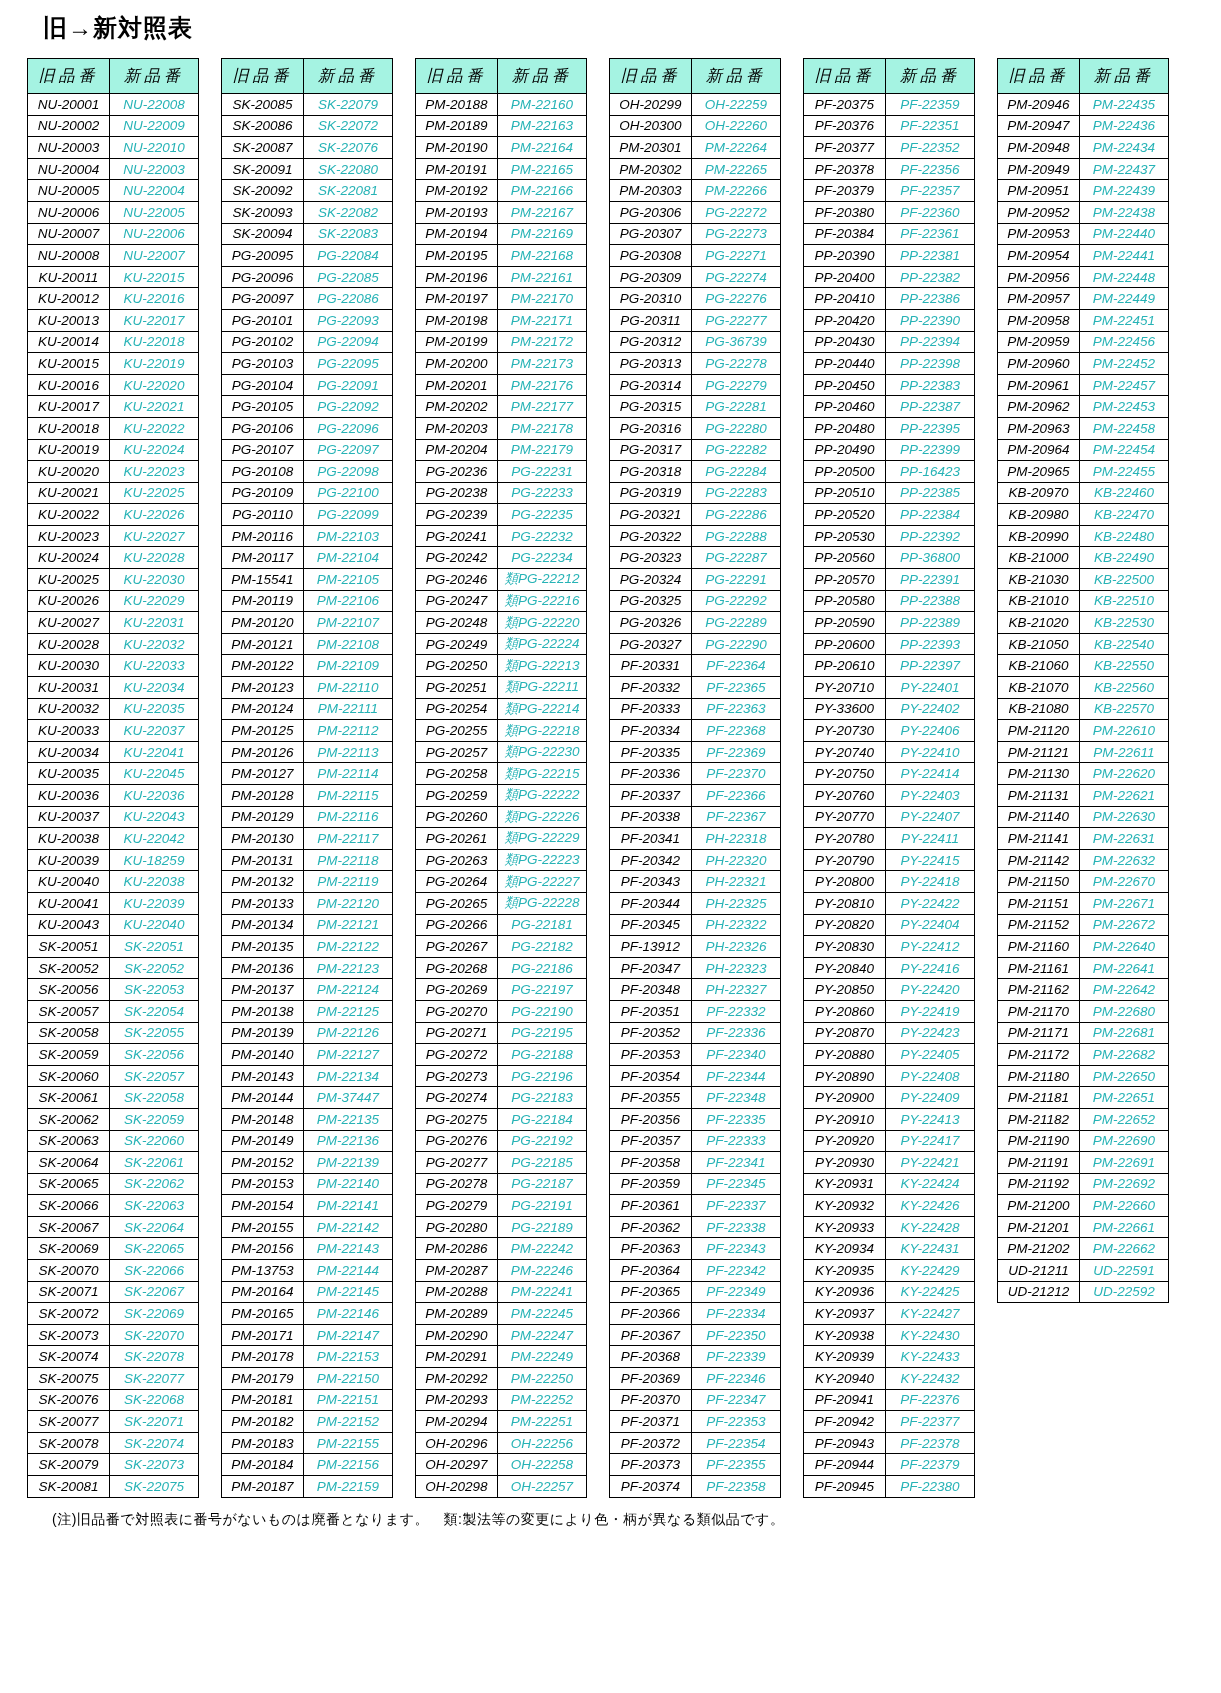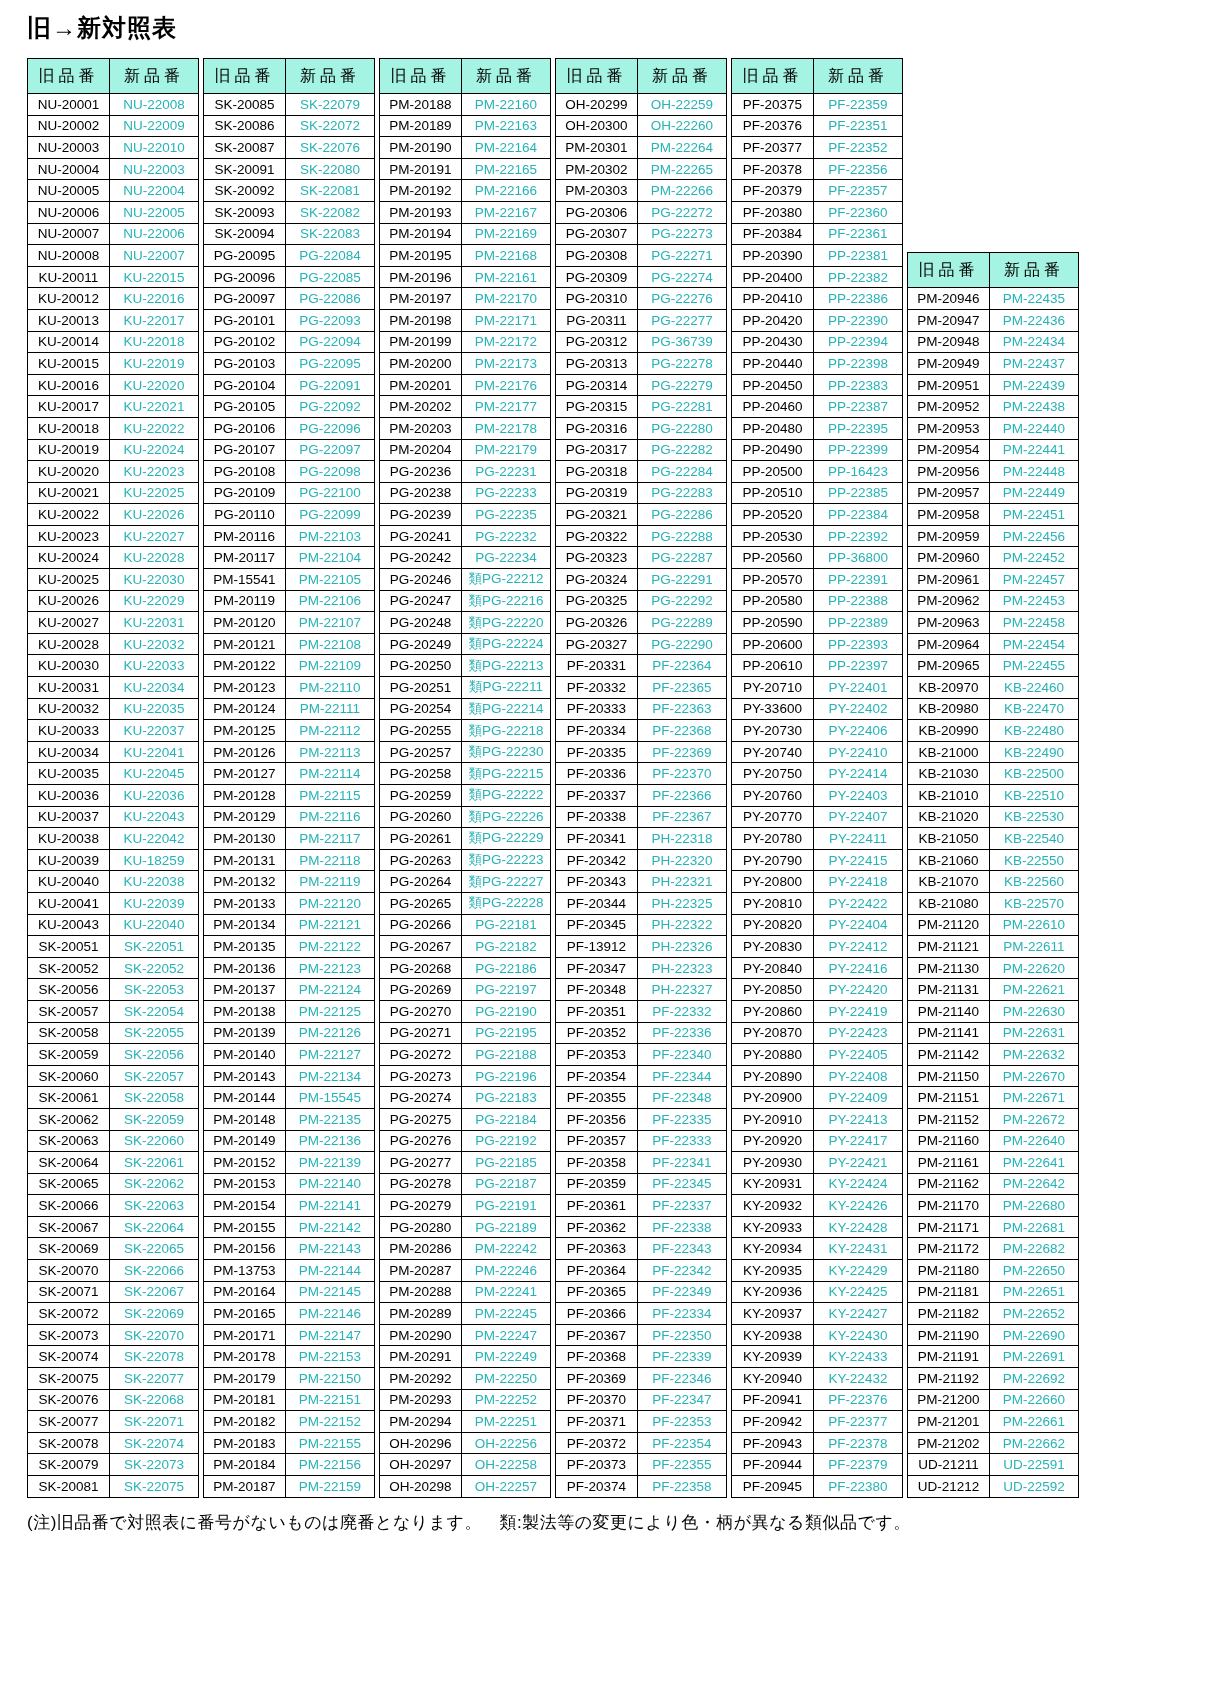--- a/index.html
+++ b/index.html
@@ -14,27 +14,28 @@
     position: relative;
     overflow: hidden;
   }
   .page {
     padding: 12px 0 0 27px;
   }
   .page-title {
     font-size: 24px;
     font-weight: bold;
     color: #000;
-    margin: 0 0 14px 0;
+    margin: 0 0 14px 16px;
     letter-spacing: 1px;
   }
   .tables {
     display: flex;
-    gap: 4px;
-    align-items: flex-end;
+    gap: 22px;
+    align-items: flex-start;
+    font-style: italic;
   }
   table.lookup-table {
     border-collapse: collapse;
     table-layout: fixed;
   }
   table.lookup-table th,
   table.lookup-table td {
     border: 1.6px solid #000;
     padding: 0;
     text-align: center;
@@ -52,23 +53,24 @@
   th.col-old { width: 81px; }
   th.col-new { width: 88px; }
   table.lookup-table td {
     height: 20.6px;
     font-size: 13.5px;
   }
   td.old { color: #000; }
   td.new { color: var(--new-text, #27b3b6); }
   .footnote {
     margin-top: 13px;
-    font-size: 17px;
+    font-size: 14px;
     color: #000;
     letter-spacing: 0.5px;
+    margin-left: 25px;
   }
 </style>
 </head>
 <body>
 
 <div class="page">
   <h1 class="page-title">旧→新対照表</h1>
   <div class="tables">
   <table class="lookup-table">
     <thead>
@@ -528,21 +530,21 @@
           <tr>
             <td class="old">PM-20140</td>
             <td class="new">PM-22127</td>
           </tr>
           <tr>
             <td class="old">PM-20143</td>
             <td class="new">PM-22134</td>
           </tr>
           <tr>
             <td class="old">PM-20144</td>
-            <td class="new">PM-15545</td>
+            <td class="new">PM-37447</td>
           </tr>
           <tr>
             <td class="old">PM-20148</td>
             <td class="new">PM-22135</td>
           </tr>
           <tr>
             <td class="old">PM-20149</td>
             <td class="new">PM-22136</td>
           </tr>
           <tr>

